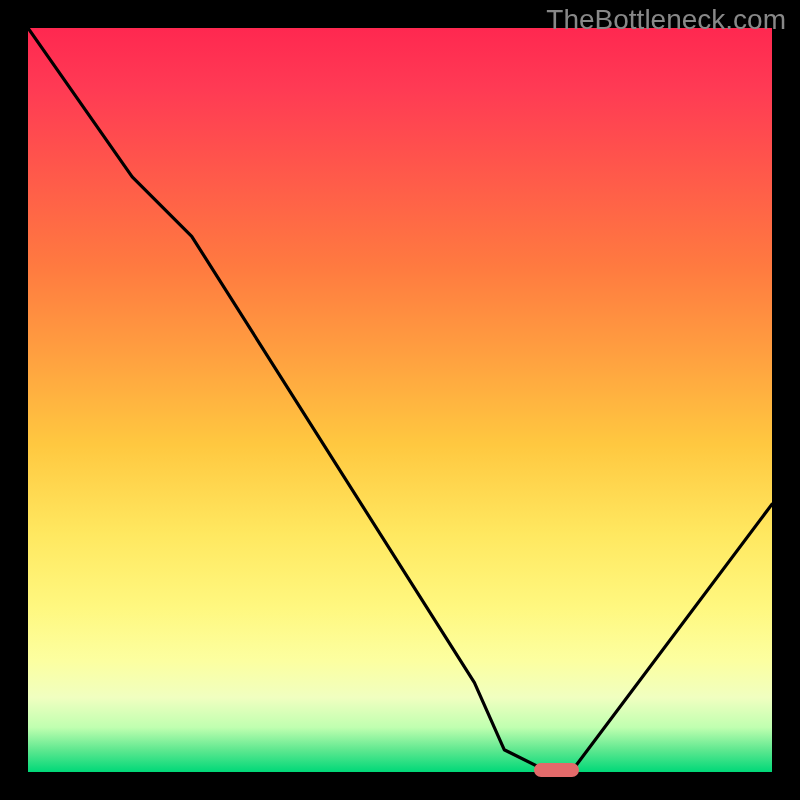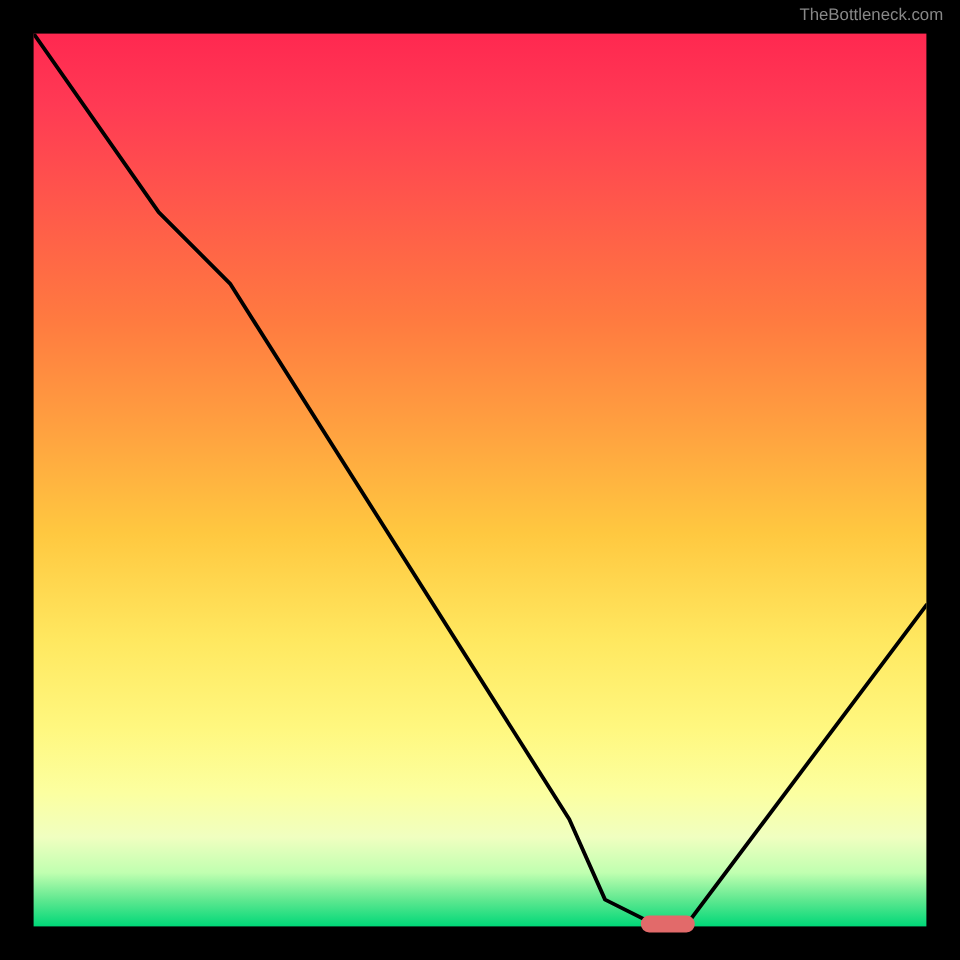--- a/index.html
+++ b/index.html
@@ -9,21 +9,21 @@
     height: 800px;
     background: #000;
     position: relative;
     font-family: Arial, sans-serif;
   }
   .watermark {
     position: absolute;
     top: 4px;
     right: 14px;
     color: #888;
-    font-size: 14px;
+    font-size: 28px;
     font-weight: 400;
     z-index: 10;
   }
   .plot-area {
     position: absolute;
     left: 28px;
     top: 28px;
     width: 744px;
     height: 744px;
     background: linear-gradient(to bottom,

